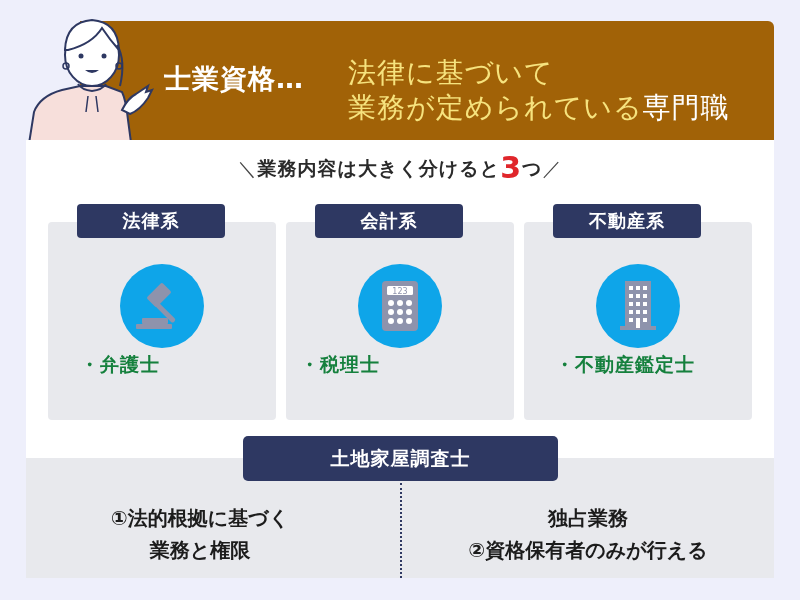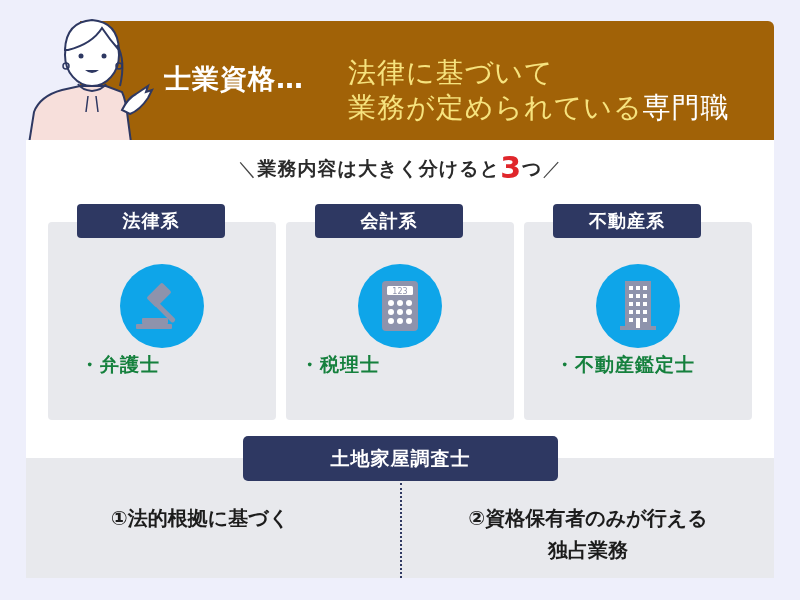--- a/index.html
+++ b/index.html
@@ -166,17 +166,18 @@
 </div>
 <div class="list" style="left:555px;">
   <div>不動産鑑定士</div>
 </div>
 
 <div class="features"></div>
 <div class="feature-pill">土地家屋調査士</div>
 <div class="divider"></div>
 <div class="feature-text" style="left:20px;">
   <div>①法的根拠に基づく</div>
+  <div>業務と権限</div>
 </div>
 <div class="feature-text" style="left:408px;">
+  <div>独占業務</div>
   <div>②資格保有者のみが行える</div>
-  <div>独占業務</div>
 </div>
 
 </body></html>

